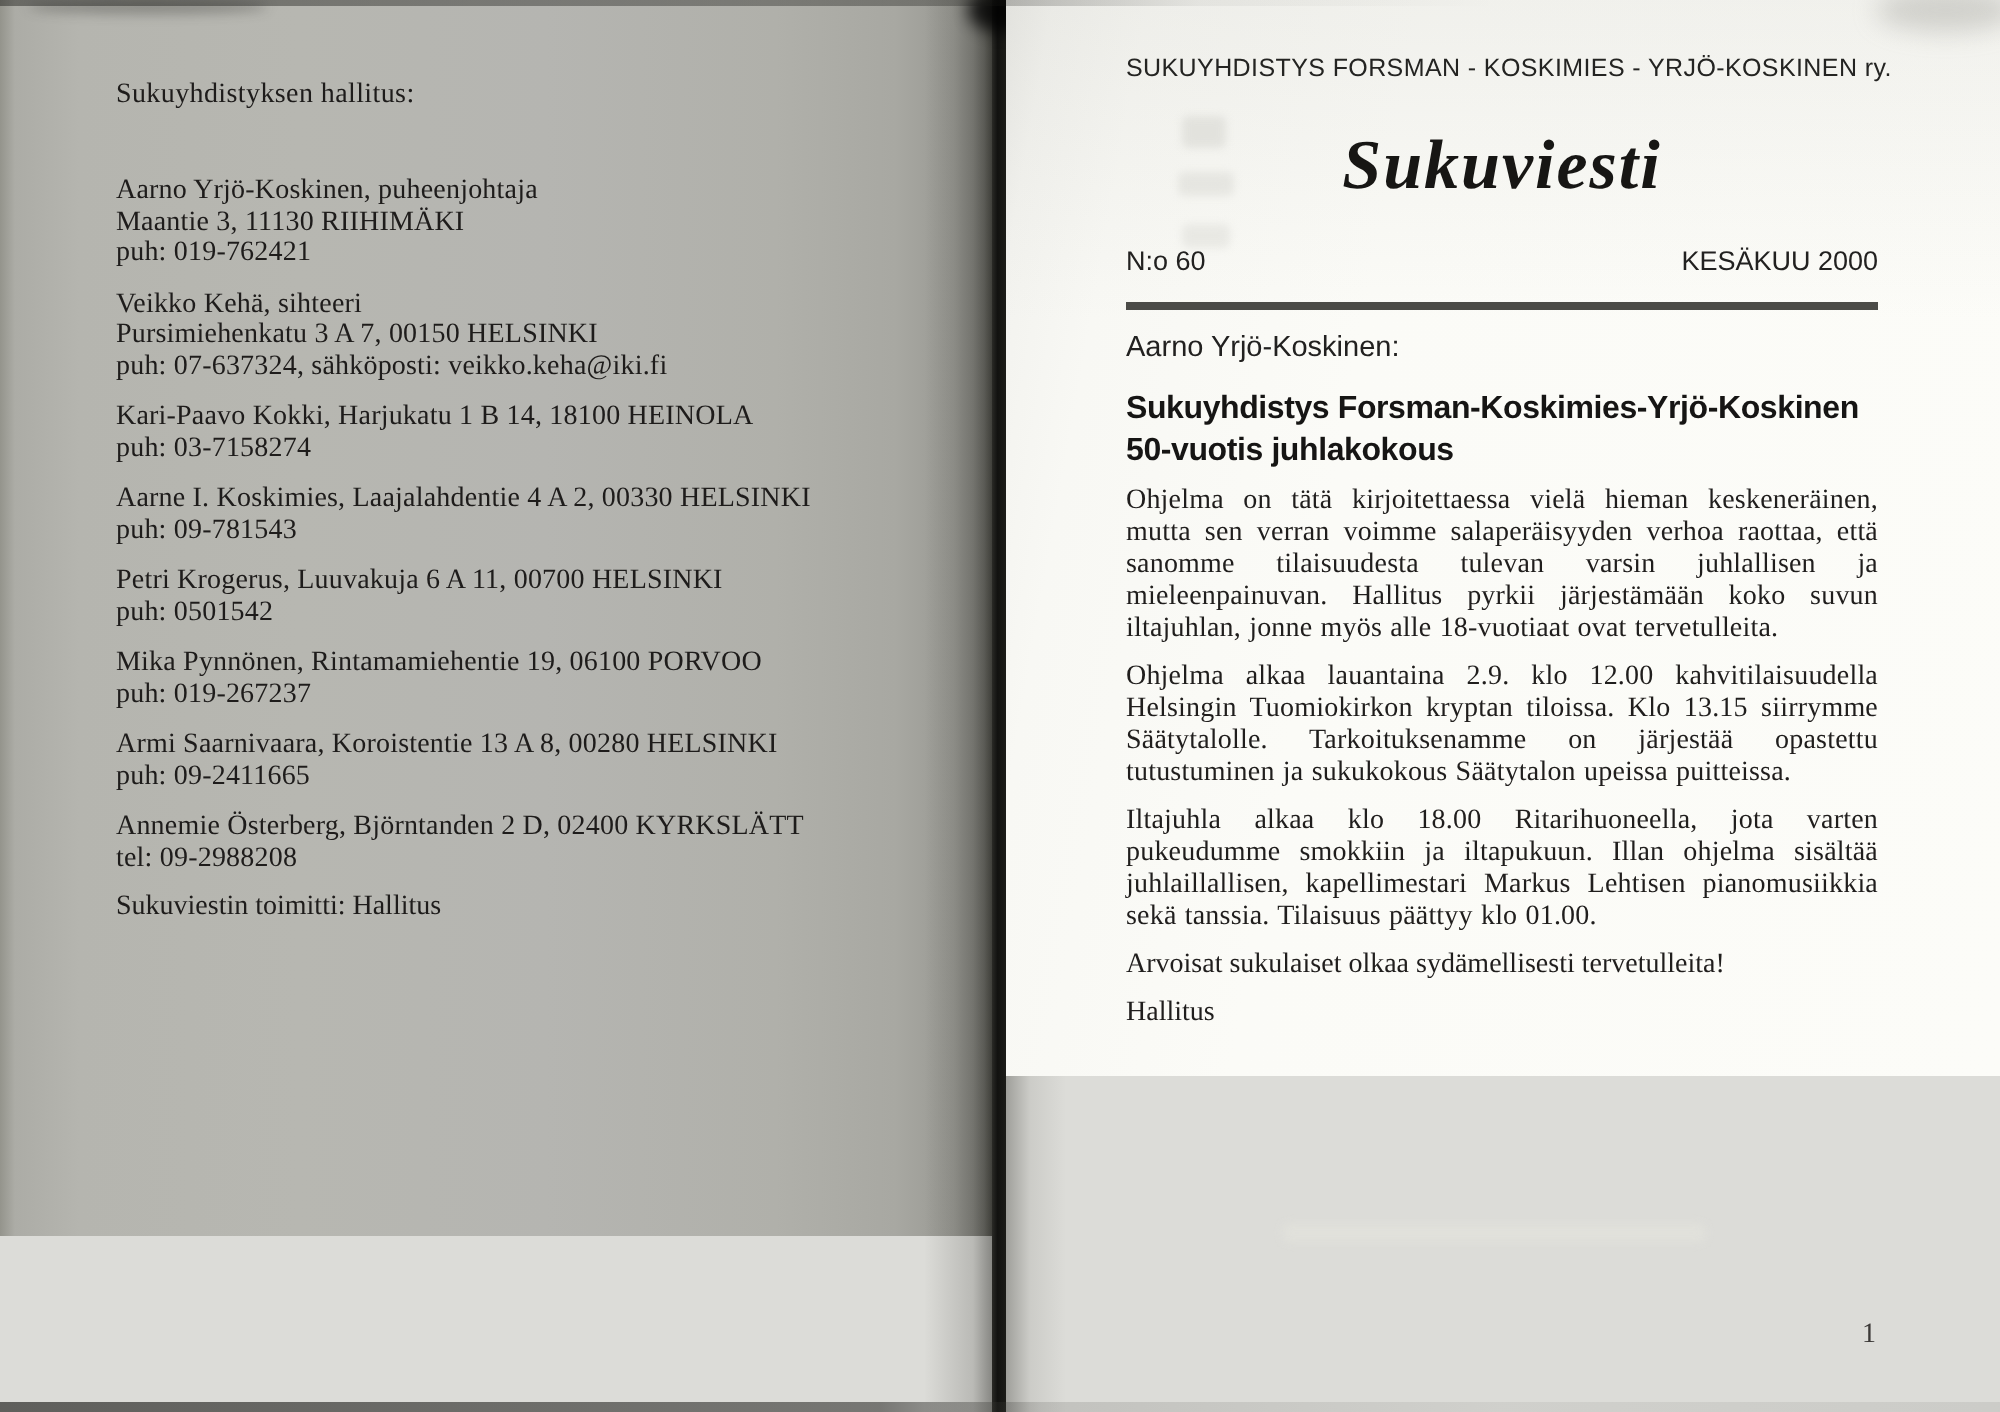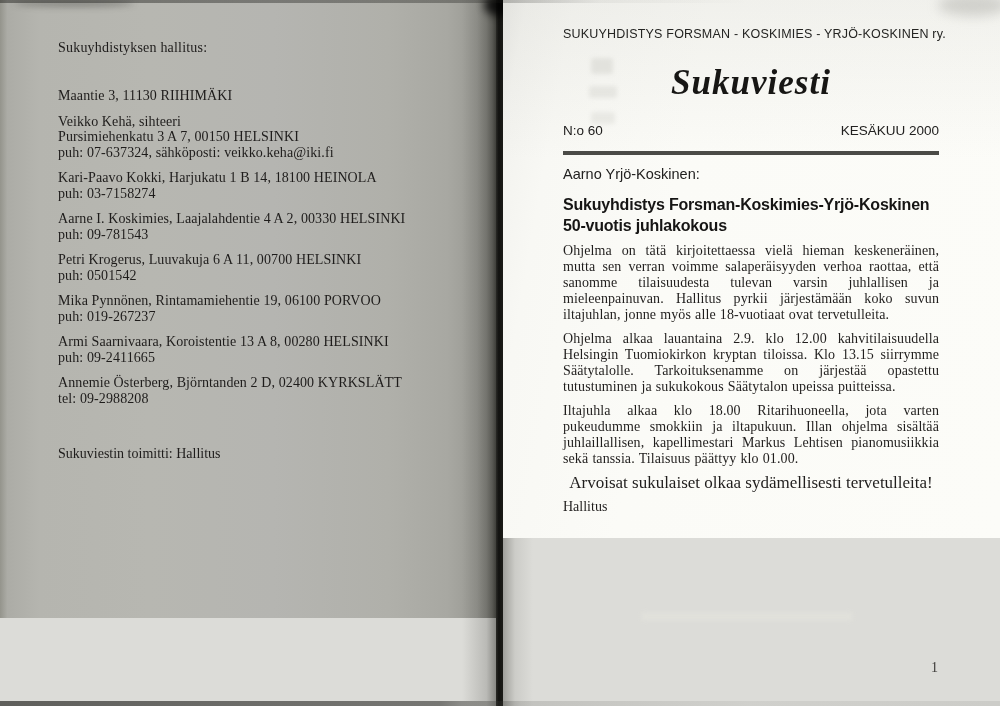--- a/index.html
+++ b/index.html
@@ -51,21 +51,21 @@
       font-family:"Liberation Sans",sans-serif; font-size:13.5px; line-height:17px; color:#222120; }
   .rp-rule { margin-top:12px; height:2px; border-top:2px solid #4b4b47; border-bottom:2px solid #4b4b47; }
   .rp-author { margin-top:11px; font-family:"Liberation Sans",sans-serif; font-size:14.5px; line-height:17px; color:#222120; }
   #headline { margin-top:11px; }
   .hl-line { font-family:"Liberation Sans",sans-serif; font-weight:bold; font-size:16px;
       letter-spacing:-.2px; line-height:21px; white-space:nowrap; color:#161514; }
   #article-body { margin-top:7px; }
   .apara { margin-top:8px; font-size:14px; line-height:16px; text-align:justify;
       letter-spacing:.1px; word-spacing:.5px; color:#201e1d; }
   .apara:first-child { margin-top:0; }
-  .rp-closing { margin-top:8px; font-size:17px; line-height:16px; color:#201e1d;text-align:center; }
+  .rp-closing { margin-top:8px; font-size:14px; line-height:16px; color:#201e1d; }
   .rp-signature { margin-top:8px; font-size:14px; line-height:16px; color:#201e1d; }
   #rp-page-number { position:absolute; left:428px; top:660px; font-size:14px; color:#3c3a38; }
 
   
   .ghost { position:absolute; background:#cfcfc9; filter:blur(2px); border-radius:3px; }
   #ghost-1 { left:88px;  top:58px;  width:22px; height:16px; opacity:.45; }
   #ghost-2 { left:86px;  top:86px;  width:28px; height:12px; opacity:.38; }
   #ghost-3 { left:88px;  top:112px; width:24px; height:12px; opacity:.34; }
   #ghost-line { position:absolute; left:138px; top:612px; width:212px; height:9px;
       background:#e2e2dc; filter:blur(2px); opacity:.8; border-radius:4px; }
@@ -82,21 +82,23 @@
 </head>
 <body>
 
 <div id="scan">
 
   <div id="page-left">
     <div id="left-content">
       <div class="lp-heading">Sukuyhdistyksen hallitus:</div>
       <div id="member-list">
           <div class="member">
+            <div class="mline">Aarno Yrjö-Koskinen, puheenjohtaja</div>
             <div class="mline">Maantie 3, 11130 RIIHIMÄKI</div>
+            <div class="mline">puh: 019-762421</div>
           </div>
           <div class="member">
             <div class="mline">Veikko Kehä, sihteeri</div>
             <div class="mline">Pursimiehenkatu 3 A 7, 00150 HELSINKI</div>
             <div class="mline">puh: 07-637324, sähköposti: veikko.keha@iki.fi</div>
           </div>
           <div class="member">
             <div class="mline">Kari-Paavo Kokki, Harjukatu 1 B 14, 18100 HEINOLA</div>
             <div class="mline">puh: 03-7158274</div>
           </div>

